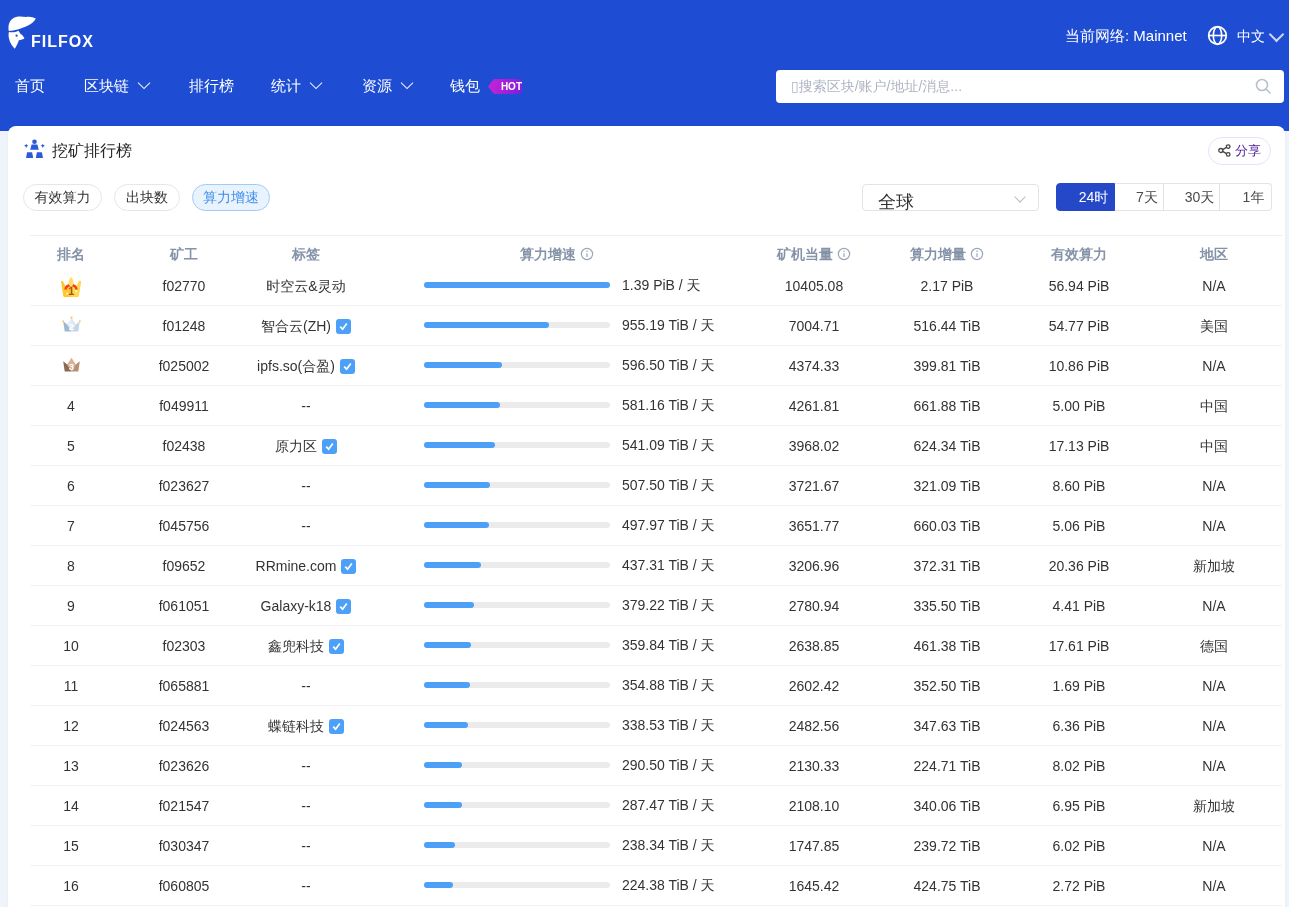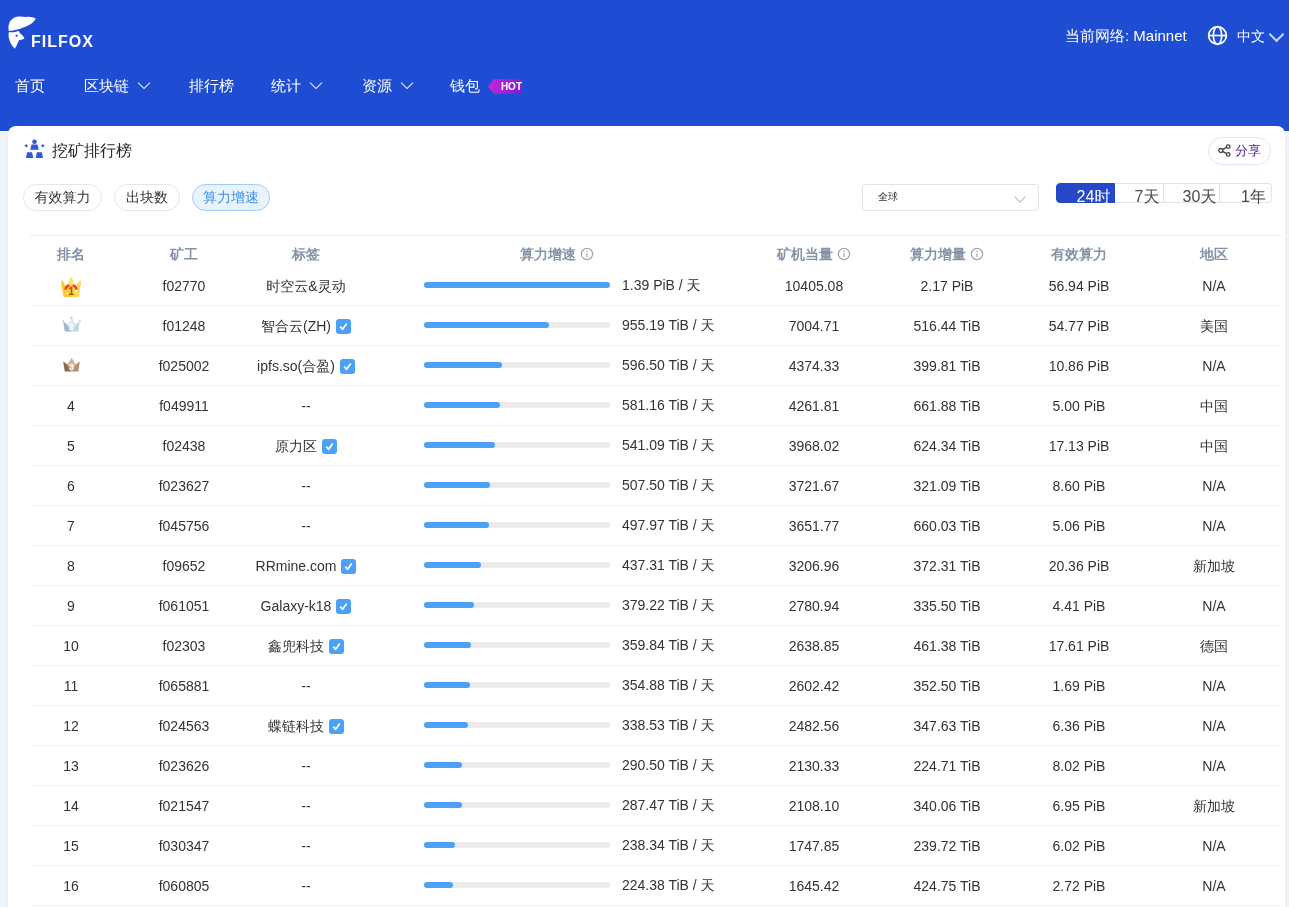--- a/index.html
+++ b/index.html
@@ -16,25 +16,25 @@
 .caret { display:inline-block; width:9px; height:9px; border-right:1.8px solid rgba(255,255,255,.92); border-bottom:1.8px solid rgba(255,255,255,.92); transform:rotate(45deg) translateY(-5px); margin-left:7px; }
 .search { position:absolute; left:776px; top:70px; width:508px; height:33px; background:#fff; border-radius:4px; }
 .search .ph { position:absolute; left:15px; top:8px; font-size:14px; color:#aeb5c2; }
 .search svg { position:absolute; right:12px; top:8px; }
 .card { position:absolute; left:8px; top:126px; width:1277px; height:800px; background:#fff; border-radius:8px; box-shadow:0 1px 3px rgba(100,120,160,.06); }
 .titlerow { position:absolute; left:24px; top:139px; height:20px; }
 .title { position:absolute; left:52px; top:141px; font-size:16px; color:#262626; white-space:nowrap; }
 .share { position:absolute; left:1208px; top:137px; width:63px; height:28px; border:1px solid #dde7f9; border-radius:14px; background:#fff; font-size:13px; color:#4c1d95; text-align:center; line-height:26px; }
 .pill { position:absolute; top:184px; height:27px; border:1px solid #e3e6ec; border-radius:14px; background:#fff; font-size:14px; color:#333; text-align:center; line-height:25px; }
 .pill.sel { background:#e9f3fe; border-color:#9fcbf8; color:#3d8eea; }
-.sel-box { position:absolute; left:862px; top:184px; width:177px; height:27px; border:1px solid #e0e3e9; border-radius:4px; background:#fff; font-size:10px; color:#333; }
+.sel-box { position:absolute; left:862px; top:184px; width:177px; height:27px; border:1px solid #e0e3e9; border-radius:4px; background:#fff; font-size:18px; color:#333; }
 .sel-box .txt { position:absolute; left:15px; top:5px; }
 .sel-box .car { position:absolute; right:14px; top:8px; width:8px; height:8px; border-right:1.5px solid #b6bcc6; border-bottom:1.5px solid #b6bcc6; transform:rotate(45deg); }
 .tabs { position:absolute; left:1056px; top:183px; height:28px; display:flex; }
-.tab { height:20px; border:1px solid #e0e3e9; border-left:none; background:#fff; font-size:16px; color:#4a4a4a; text-align:center; line-height:26px;padding-left:16px; }
+.tab { height:28px; border:1px solid #e0e3e9; border-left:none; background:#fff; font-size:14px; color:#4a4a4a; text-align:center; line-height:26px;padding-left:16px; }
 .tab.first { border-left:1px solid #e0e3e9; border-radius:4px 0 0 4px; }
 .tab.last { border-radius:0 4px 4px 0; }
 .tab.on { background:#2448c8; border-color:#2448c8; color:#fff; }
 .thead { position:absolute; left:30px; top:235px; width:1252px; height:31px; border-top:1px solid #eaeef5; font-size:14px; font-weight:bold; color:#8593a8; }
 .thead > div { position:absolute; top:10px; text-align:center; }
 .row { position:absolute; left:30px; width:1252px; height:40px; border-bottom:1px solid #f0f3f9; font-size:14px; color:#333; }
 .row > div { position:absolute; top:12px; text-align:center; }
 .c1 { left:0; width:82px; }
 .c2 { left:82px; width:144px; }
 .c3 { left:211px; width:130px; white-space:nowrap; }
@@ -69,20 +69,27 @@
     <span style="position:absolute;left:1271px;top:29px;display:inline-block;width:11px;height:11px;border-right:2px solid #ccd6f2;border-bottom:2px solid #ccd6f2;transform:rotate(45deg);"></span>
   </div>
   <div class="nav">
     <span class="it" style="left:0;">首页</span>
     <span class="it" style="left:69px;">区块链<span class="caret"></span></span>
     <span class="it" style="left:174px;">排行榜</span>
     <span class="it" style="left:256px;">统计<span class="caret"></span></span>
     <span class="it" style="left:347px;">资源<span class="caret"></span></span>
     <span class="it" style="left:435px;">钱包<span class="hot">HOT</span></span>
   </div>
+  <div class="search">
+    <span class="ph">▯搜索区块/账户/地址/消息...</span>
+    <svg width="17" height="17" viewBox="0 0 17 17">
+        <circle cx="7" cy="7" r="5.5" fill="none" stroke="#b9c0cc" stroke-width="1.6"></circle>
+        <line x1="11" y1="11" x2="15.5" y2="15.5" stroke="#b9c0cc" stroke-width="1.6"></line>
+      </svg>
+  </div>
 </div>
 <div class="card"></div>
 <div class="titlerow">
   <svg width="21" height="20" viewBox="0 0 21 20">
     <g fill="#2b5bd7">
       <circle cx="10.5" cy="2.7" r="2.3"></circle>
       <path d="M6.2,10.8 L14.8,10.8 L13.4,5.6 L7.6,5.6 Z"></path>
       <path d="M2,19 L9.2,19 L8.1,13.2 L3.1,13.2 Z"></path>
       <path d="M11.8,19 L19,19 L17.9,13.2 L12.9,13.2 Z"></path>
       <path d="M2.2,4.7 L2.9,6.1 L4.3,6.8 L2.9,7.5 L2.2,8.9 L1.5,7.5 L0.1,6.8 L1.5,6.1 Z"></path>

